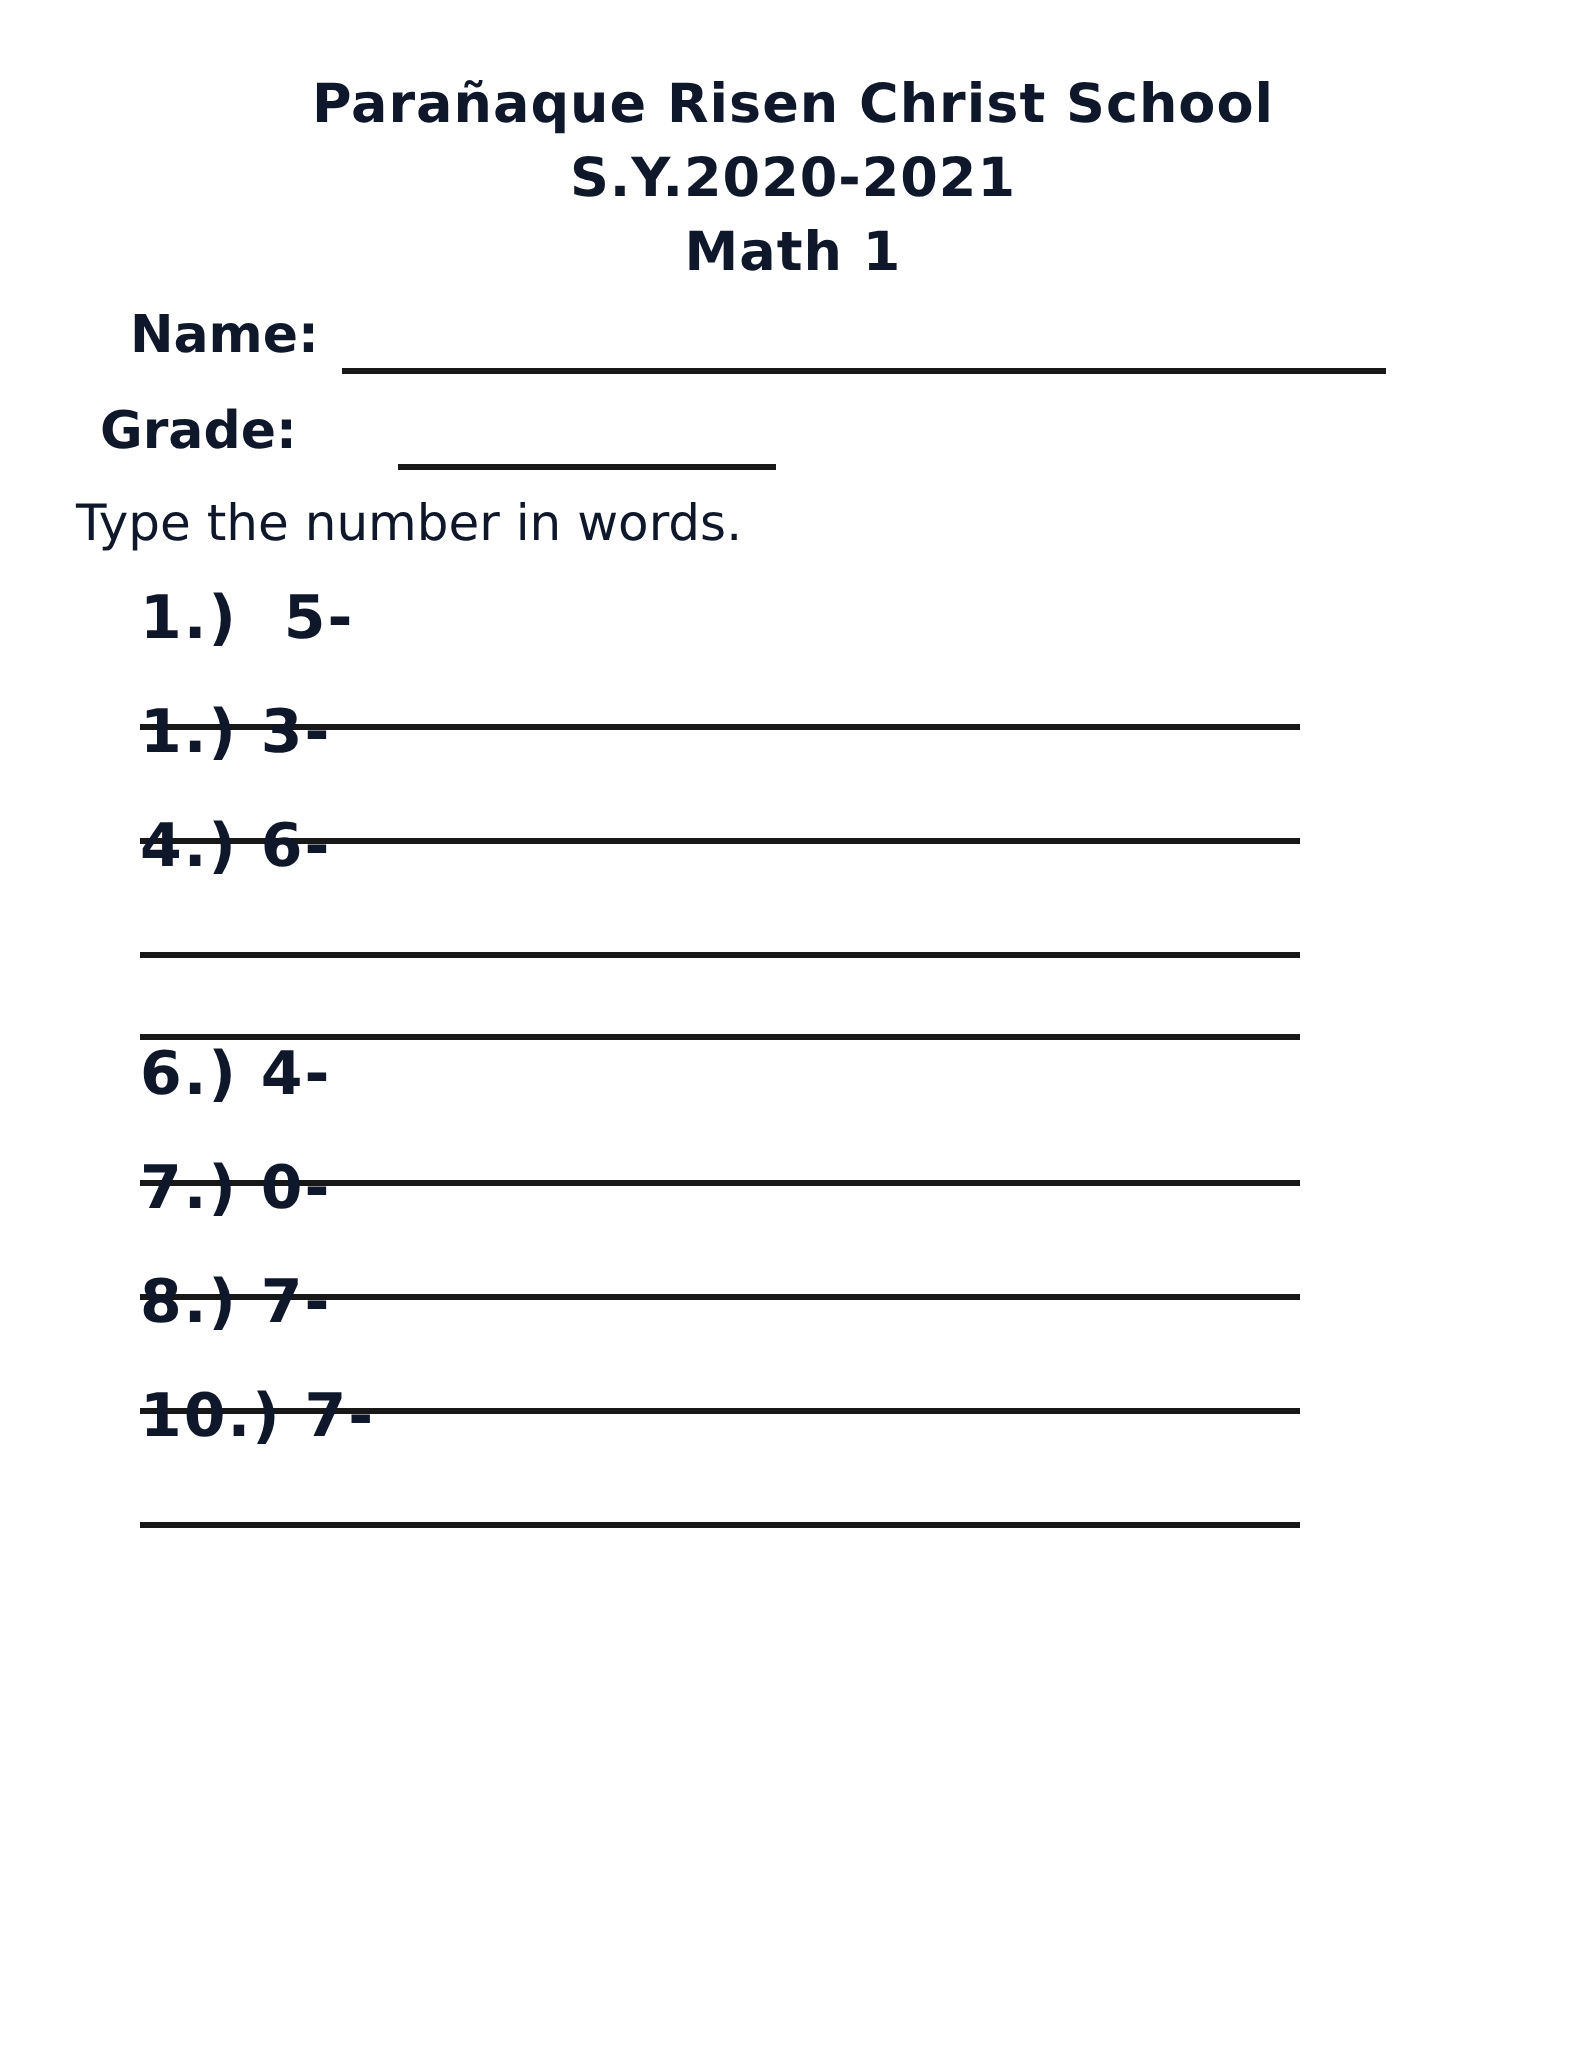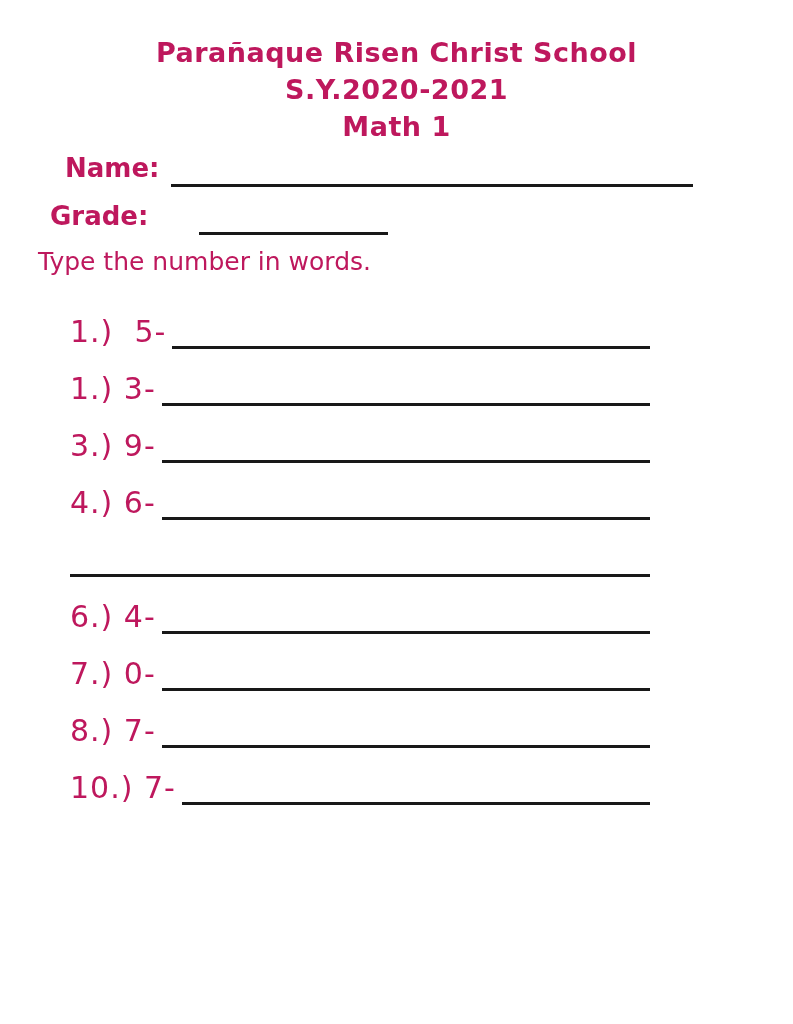--- a/index.html
+++ b/index.html
@@ -5,21 +5,21 @@
   html, body {
     margin: 0;
     padding: 0;
     background: #ffffff;
   }
   .page {
     position: relative;
     width: 793px;
     height: 1024px;
     background: #ffffff;
-    color: #be185d;
+    color: #0f172a;
     font-family: "DejaVu Sans", "Liberation Sans", sans-serif;
     overflow: hidden;
   }
   .header {
     padding-top: 34px;
     text-align: center;
     font-weight: bold;
     font-size: 27px;
     line-height: 37px;
     letter-spacing: 0.5px;
@@ -59,24 +59,24 @@
   .instruction {
     margin: 12px 0 0 38px;
     font-size: 25px;
     font-weight: normal;
   }
   .items {
     margin: 16px 143px 0 70px;
   }
   .item-row {
     display: flex;
-    align-items: flex-end;
     height: 57px;
     font-size: 30px;
-    font-weight: normal;
+    font-weight: bold;
+    flex-direction: column;
   }
   .item-label {
     white-space: pre;
     margin-right: 6px;
     letter-spacing: 1px;
   }
   .item-row .blank-input {
     height: 34px;
   }
 </style>
@@ -106,24 +106,20 @@
   <div class="items">
     <div class="item-row">
       <span class="item-label">1.)  5-</span>
       <input class="blank-input" type="text" style="">
     </div>
     <div class="item-row">
       <span class="item-label">1.) 3-</span>
       <input class="blank-input" type="text" style="">
     </div>
     <div class="item-row">
-      <span class="item-label">3.) 9-</span>
-      <input class="blank-input" type="text" style="">
-    </div>
-    <div class="item-row">
       <span class="item-label">4.) 6-</span>
       <input class="blank-input" type="text" style="">
     </div>
     <div class="item-row">
       <input class="blank-input" type="text" style="">
     </div>
     <div class="item-row">
       <span class="item-label">6.) 4-</span>
       <input class="blank-input" type="text" style="">
     </div>

